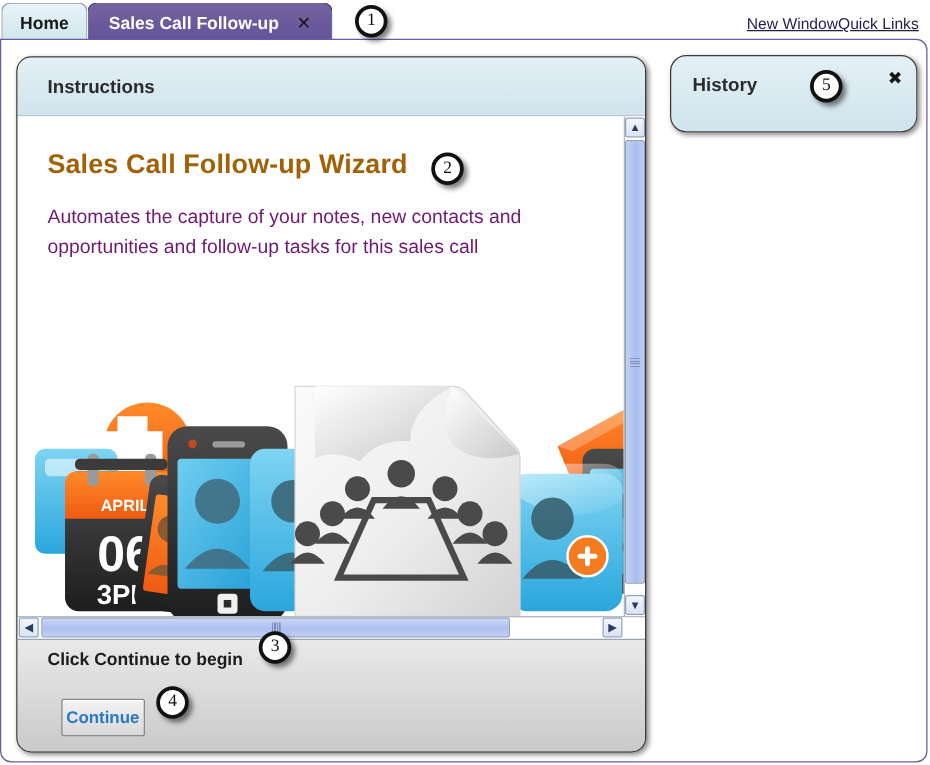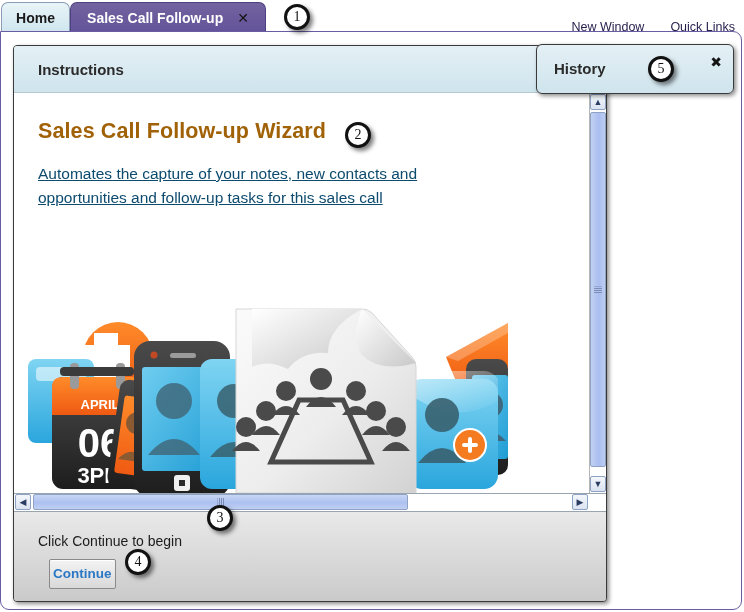--- a/index.html
+++ b/index.html
@@ -29,60 +29,59 @@
     font-size:14px;font-weight:bold;padding:0 8px;gap:14px;
   }
   .tab-active .tlabel{white-space:nowrap;}
   .tab-close{
     font-size:14px;font-weight:bold;color:#151515;line-height:1;
     cursor:pointer;
   }
 
   
   .toplinks{
-    position:absolute;right:9px;top:20px;display:flex;gap:26px;
+    position:absolute;right:9px;top:12px;display:flex;
     font-size:12.5px;color:#241d4a;
   }
   .toplinks a{color:#241d4a;text-decoration:underline;cursor:pointer;}
 
   
   .outer-frame{
     position:absolute;left:0;top:31px;width:742px;height:579px;
     border:1px solid #6a5ca3;border-radius:0 9px 9px 9px;
     box-sizing:border-box;background:#ffffff;
   }
 
   
   .panel{
-    position:absolute;left:13px;top:45px;width:594px;height:557px;
+    position:absolute;left:13px;top:45px;width:504px;height:557px;
     box-sizing:border-box;border:1px solid #3a3a3a;
     background:#d4d4d4;
     box-shadow:2px 2px 4px rgba(0,0,0,.45);
-    border-radius:4px;overflow:hidden;
+    border-radius:12px;overflow:hidden;
   }
   .panel-header{
     height:47px;box-sizing:border-box;
     background:linear-gradient(#e4f0f5,#cfe4ed);
     border-bottom:1px solid #b9c9d2;
     display:flex;align-items:center;padding-left:24px;
     font-size:15px;font-weight:bold;color:#2b2b2b;
   }
   .panel-body{
     position:relative;height:400px;background:#ffffff;
     border-bottom:1px solid #9aa4ae;overflow:hidden;
   }
   .content-pad{position:absolute;left:0;top:0;right:17px;bottom:0;overflow:hidden;}
   .wiz-title{
     margin:26px 0 0 24px;font-size:21.5px;font-weight:bold;color:#a16207;
     letter-spacing:.1px;
   }
   .wiz-desc{
-    margin:18px 24px 0 24px;font-size:15.5px;line-height:24px;color:#0c4a6e;
+    margin:18px 24px 0 24px;font-size:15.5px;line-height:24px;color:#701a75;
     max-width:452px;
-    text-decoration:underline;
   }
 
   
   .illus{position:absolute;left:0;top:212px;width:494px;height:188px;overflow:hidden;text-decoration:underline;}
   .illus svg{display:block;}
 
   
   .vscroll{
     position:absolute;right:0;top:0;width:17px;height:100%;
     background:#ffffff;border-left:1px solid #b6b6b6;box-sizing:border-box;
@@ -125,37 +124,37 @@
     background:repeating-linear-gradient(90deg,#7e8db5 0 1px,transparent 1px 2px);
   }
   .hs-corner{position:absolute;right:0;top:0;width:17px;height:16px;background:#ffffff;}
 
   
   .panel-footer{
     position:relative;height:92px;
     background:linear-gradient(#e9e9e9,#c9c9c9);
   }
   .footer-text{
-    position:absolute;left:24px;top:21px;font-size:14px;
-    font-weight:normal;color:#1c1c1c;
+    position:absolute;left:24px;top:7px;font-size:14px;
+    font-weight:bold;color:#1c1c1c;
   }
   .btn-continue{
     position:absolute;left:35px;top:47px;
     padding:6px 3px 7px;background:linear-gradient(#f3f3f3,#d9d9d9);
     border:1px solid #8a8a8a;border-radius:2px;
     font-size:13.5px;font-weight:bold;color:#2b78c4;cursor:pointer;
     box-shadow:inset 0 1px 0 #ffffff;
   }
 
   
   .history{
-    position:absolute;left:536px;top:44px;width:198px;height:50px;
+    position:absolute;left:536px;top:44px;width:198px;height:62px;
     box-sizing:border-box;border:1px solid #3a3a3a;
     background:linear-gradient(#e4f0f5,#cfe4ed);
-    box-shadow:2px 2px 4px rgba(0,0,0,.45);border-radius:6px;
+    box-shadow:2px 2px 4px rgba(0,0,0,.45);border-radius:13px;
   }
   .history-title{
     position:absolute;left:17px;top:15px;font-size:15px;
     font-weight:bold;color:#2b2b2b;
   }
   .history-close{
     position:absolute;right:11px;top:10px;font-size:14px;
     font-weight:bold;color:#151515;cursor:pointer;line-height:1;
   }
 

